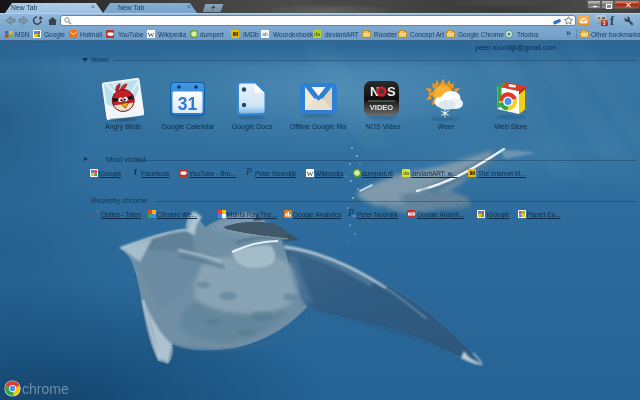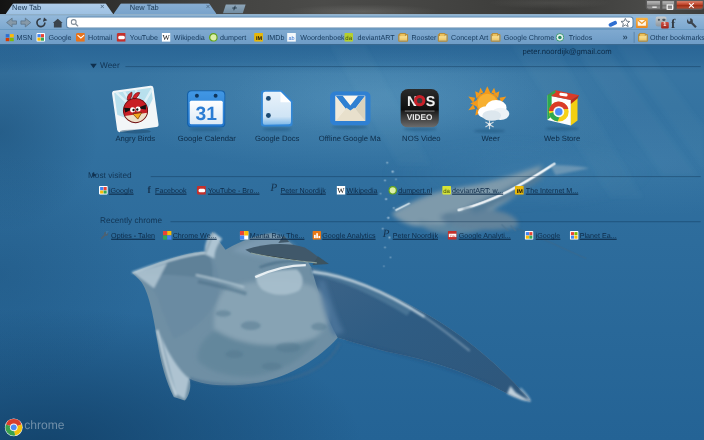--- a/index.html
+++ b/index.html
@@ -357,21 +357,21 @@
 <div class="fold" style="left:580px;"></div>
 <div class="bm" style="left:591px;">Other bookmarks</div>
 
 <div class="abs" style="left:475px;top:44px;font-size:7px;color:#0c2a46;">peter.noordijk@gmail.com</div>
 
 <div class="abs" style="left:82px;top:58px;width:0;height:0;border-left:3px solid transparent;border-right:3px solid transparent;border-top:4.5px solid #10304e;"></div>
 <div class="sect" style="left:91px;top:55px;">Weer</div>
 <div class="sline" style="left:114px;top:60px;width:523px;"></div>
 
 <div class="abs" style="left:84px;top:157px;width:0;height:0;border-top:2.8px solid transparent;border-bottom:2.8px solid transparent;border-left:4.2px solid #123453;"></div>
-<div class="sect" style="left:80px;top:155px;">Most visited</div>
+<div class="sect" style="left:106px;top:155px;">Most visited</div>
 <div class="sline" style="left:137px;top:160px;width:500px;"></div>
 
 <div class="sect" style="left:91px;top:196px;">Recently chrome</div>
 <div class="sline" style="left:155px;top:201px;width:482px;"></div>
 
 <svg class="abs" style="left:0;top:0;" width="640" height="400" viewBox="0 0 640 400">
   <g fill="#14466b" opacity=".35" filter="url(#sh)">
     <defs>
         <filter id="sh">
           <feGaussianBlur stdDeviation="1.2"></feGaussianBlur>
@@ -615,13 +615,13 @@
 <div class="item2" style="left:527px;">Planet Ea...</div>
 
 <svg class="abs" style="left:4px;top:380px;" width="17" height="17" viewBox="0 0 18 18">
   <circle cx="9" cy="9" r="8.6" fill="#e8eef2"></circle>
   <path d="M9,9 L1.48,6.26 A8,8 0 0 1 16.52,6.26 Z" fill="#d93f2d"></path>
   <path d="M9,9 L1.48,6.26 A8,8 0 0 0 10.39,16.88 Z" fill="#3aa14d"></path>
   <path d="M9,9 L10.39,16.88 A8,8 0 0 0 16.52,6.26 Z" fill="#f4c20d"></path>
   <circle cx="9" cy="9" r="3.7" fill="#f4f7f9"></circle>
   <circle cx="9" cy="9" r="2.8" fill="#4c8bf5"></circle>
 </svg>
-<div class="abs" style="left:22px;top:381px;font-size:11px;color:#6f8ea8;">chrome</div>
+<div class="abs" style="left:22px;top:381px;font-size:14px;color:#6f8ea8;">chrome</div>
 
 </body></html>

